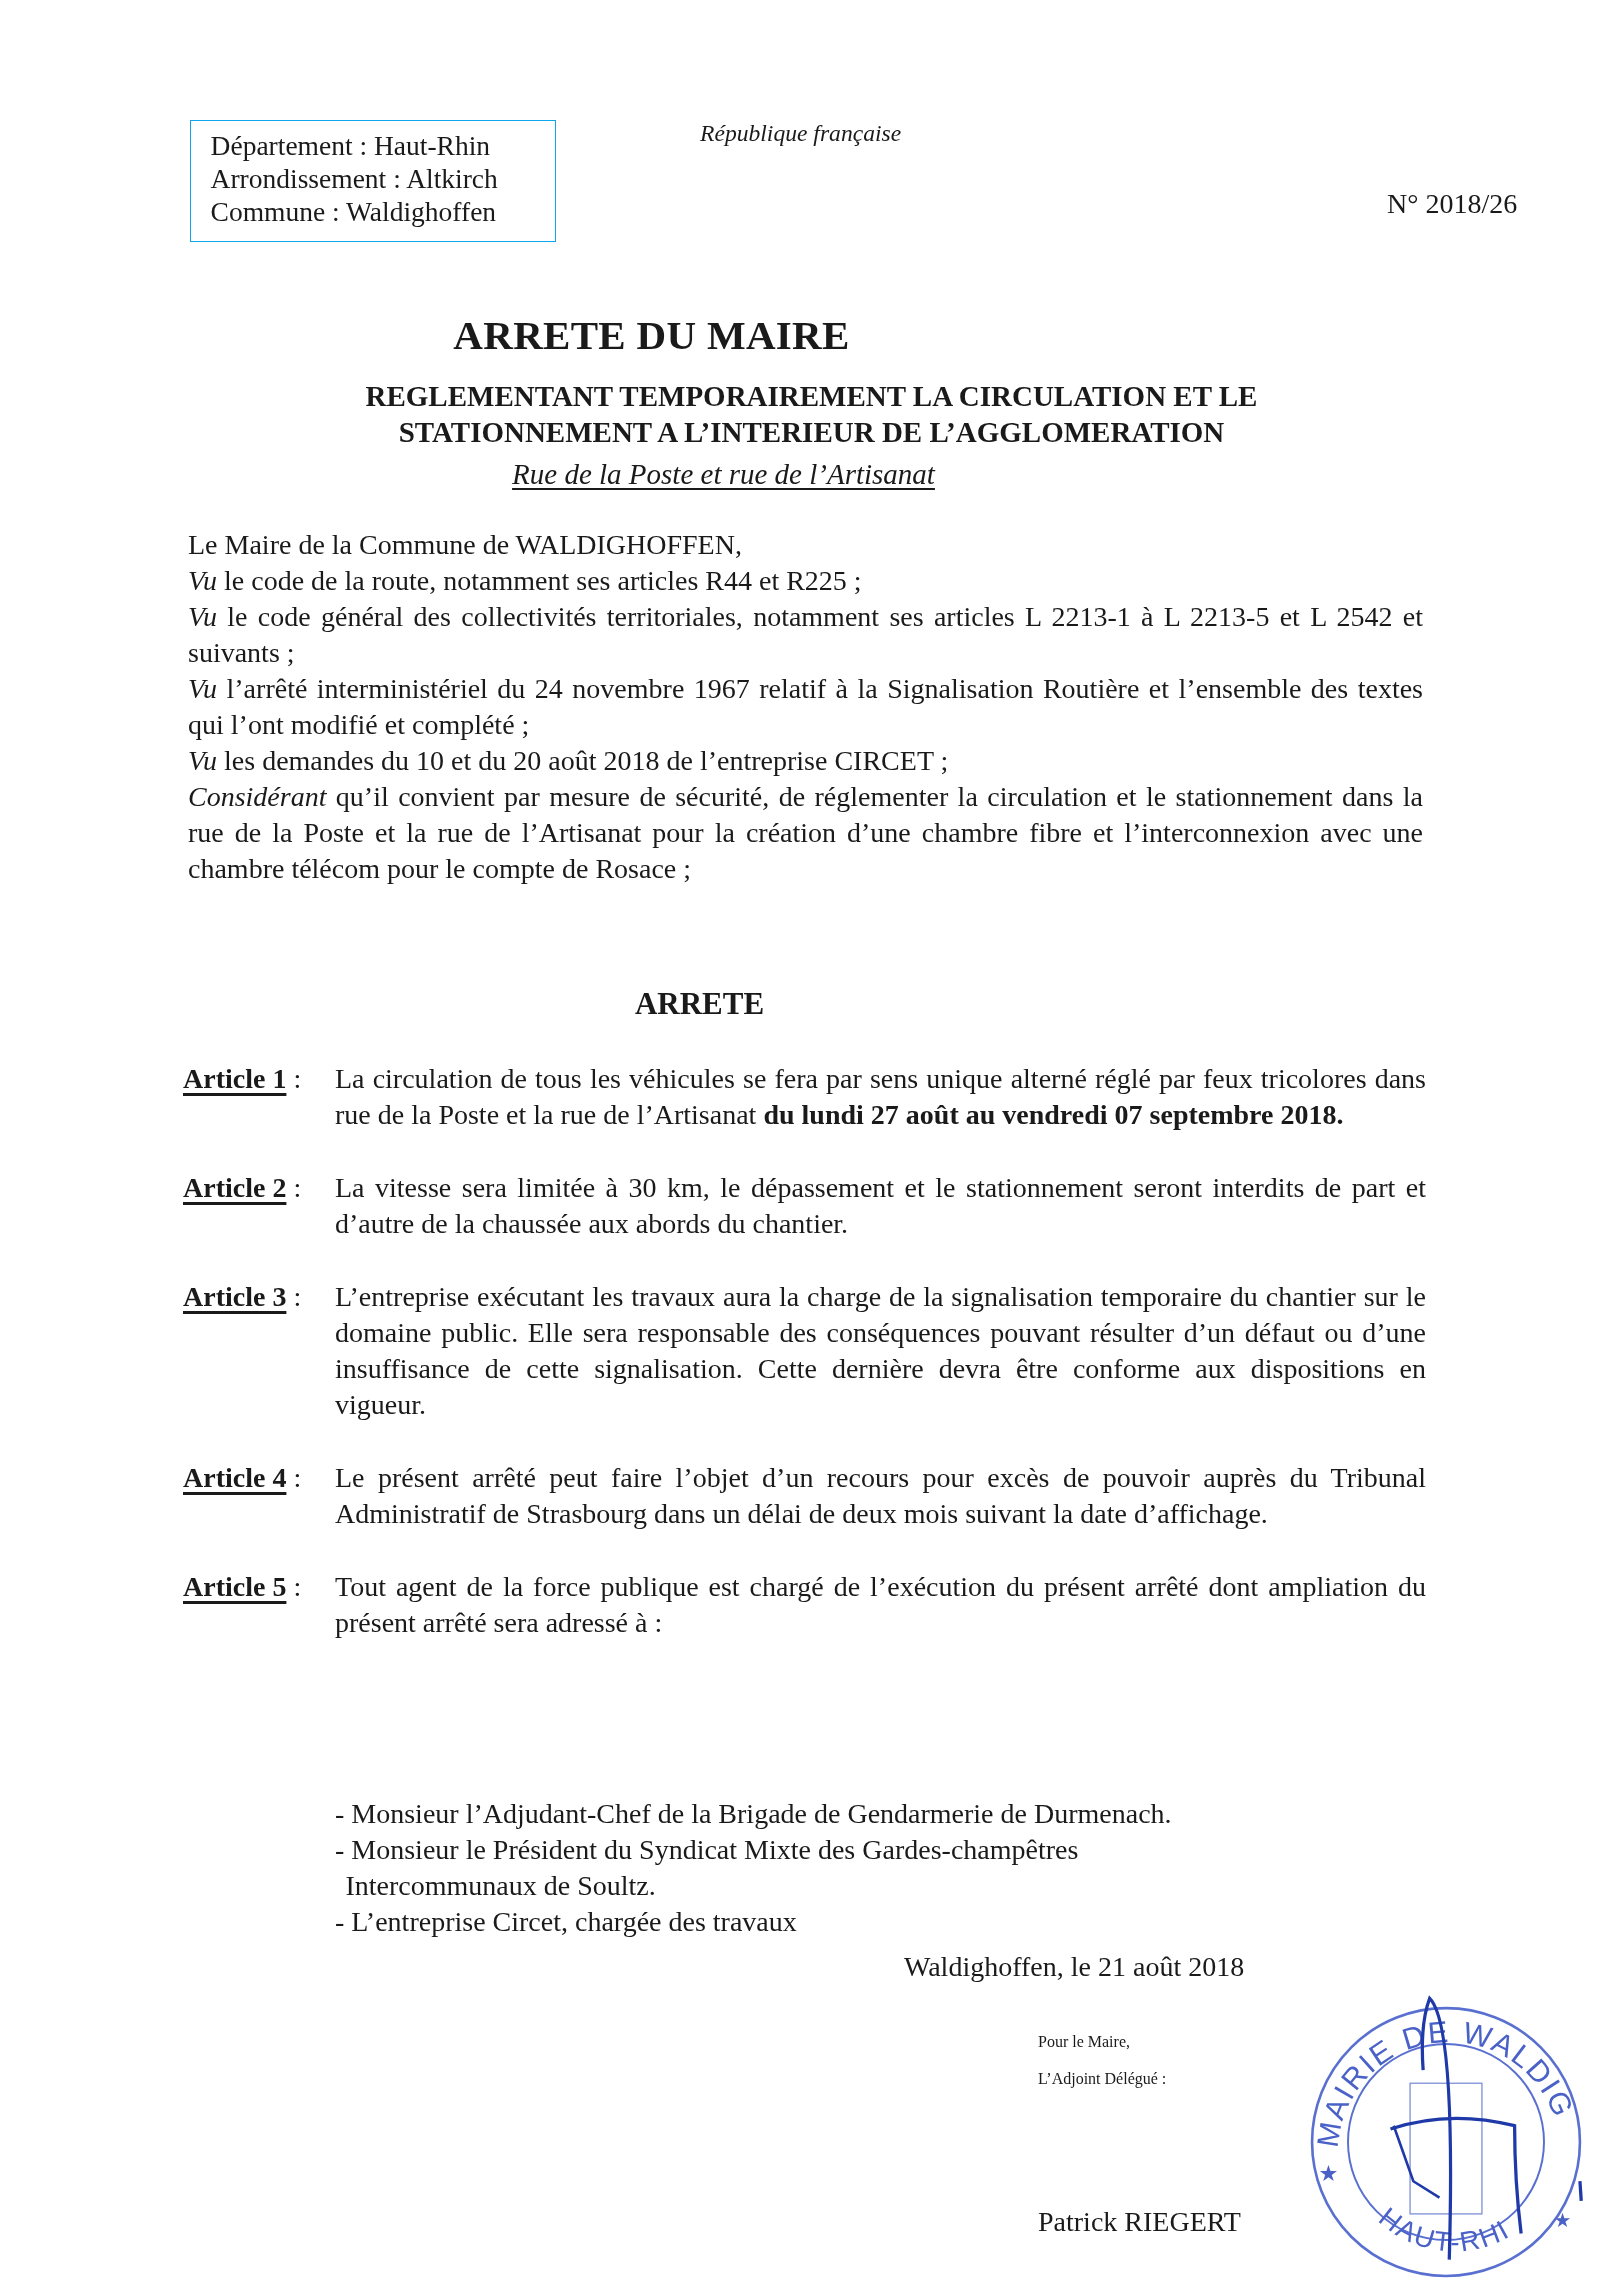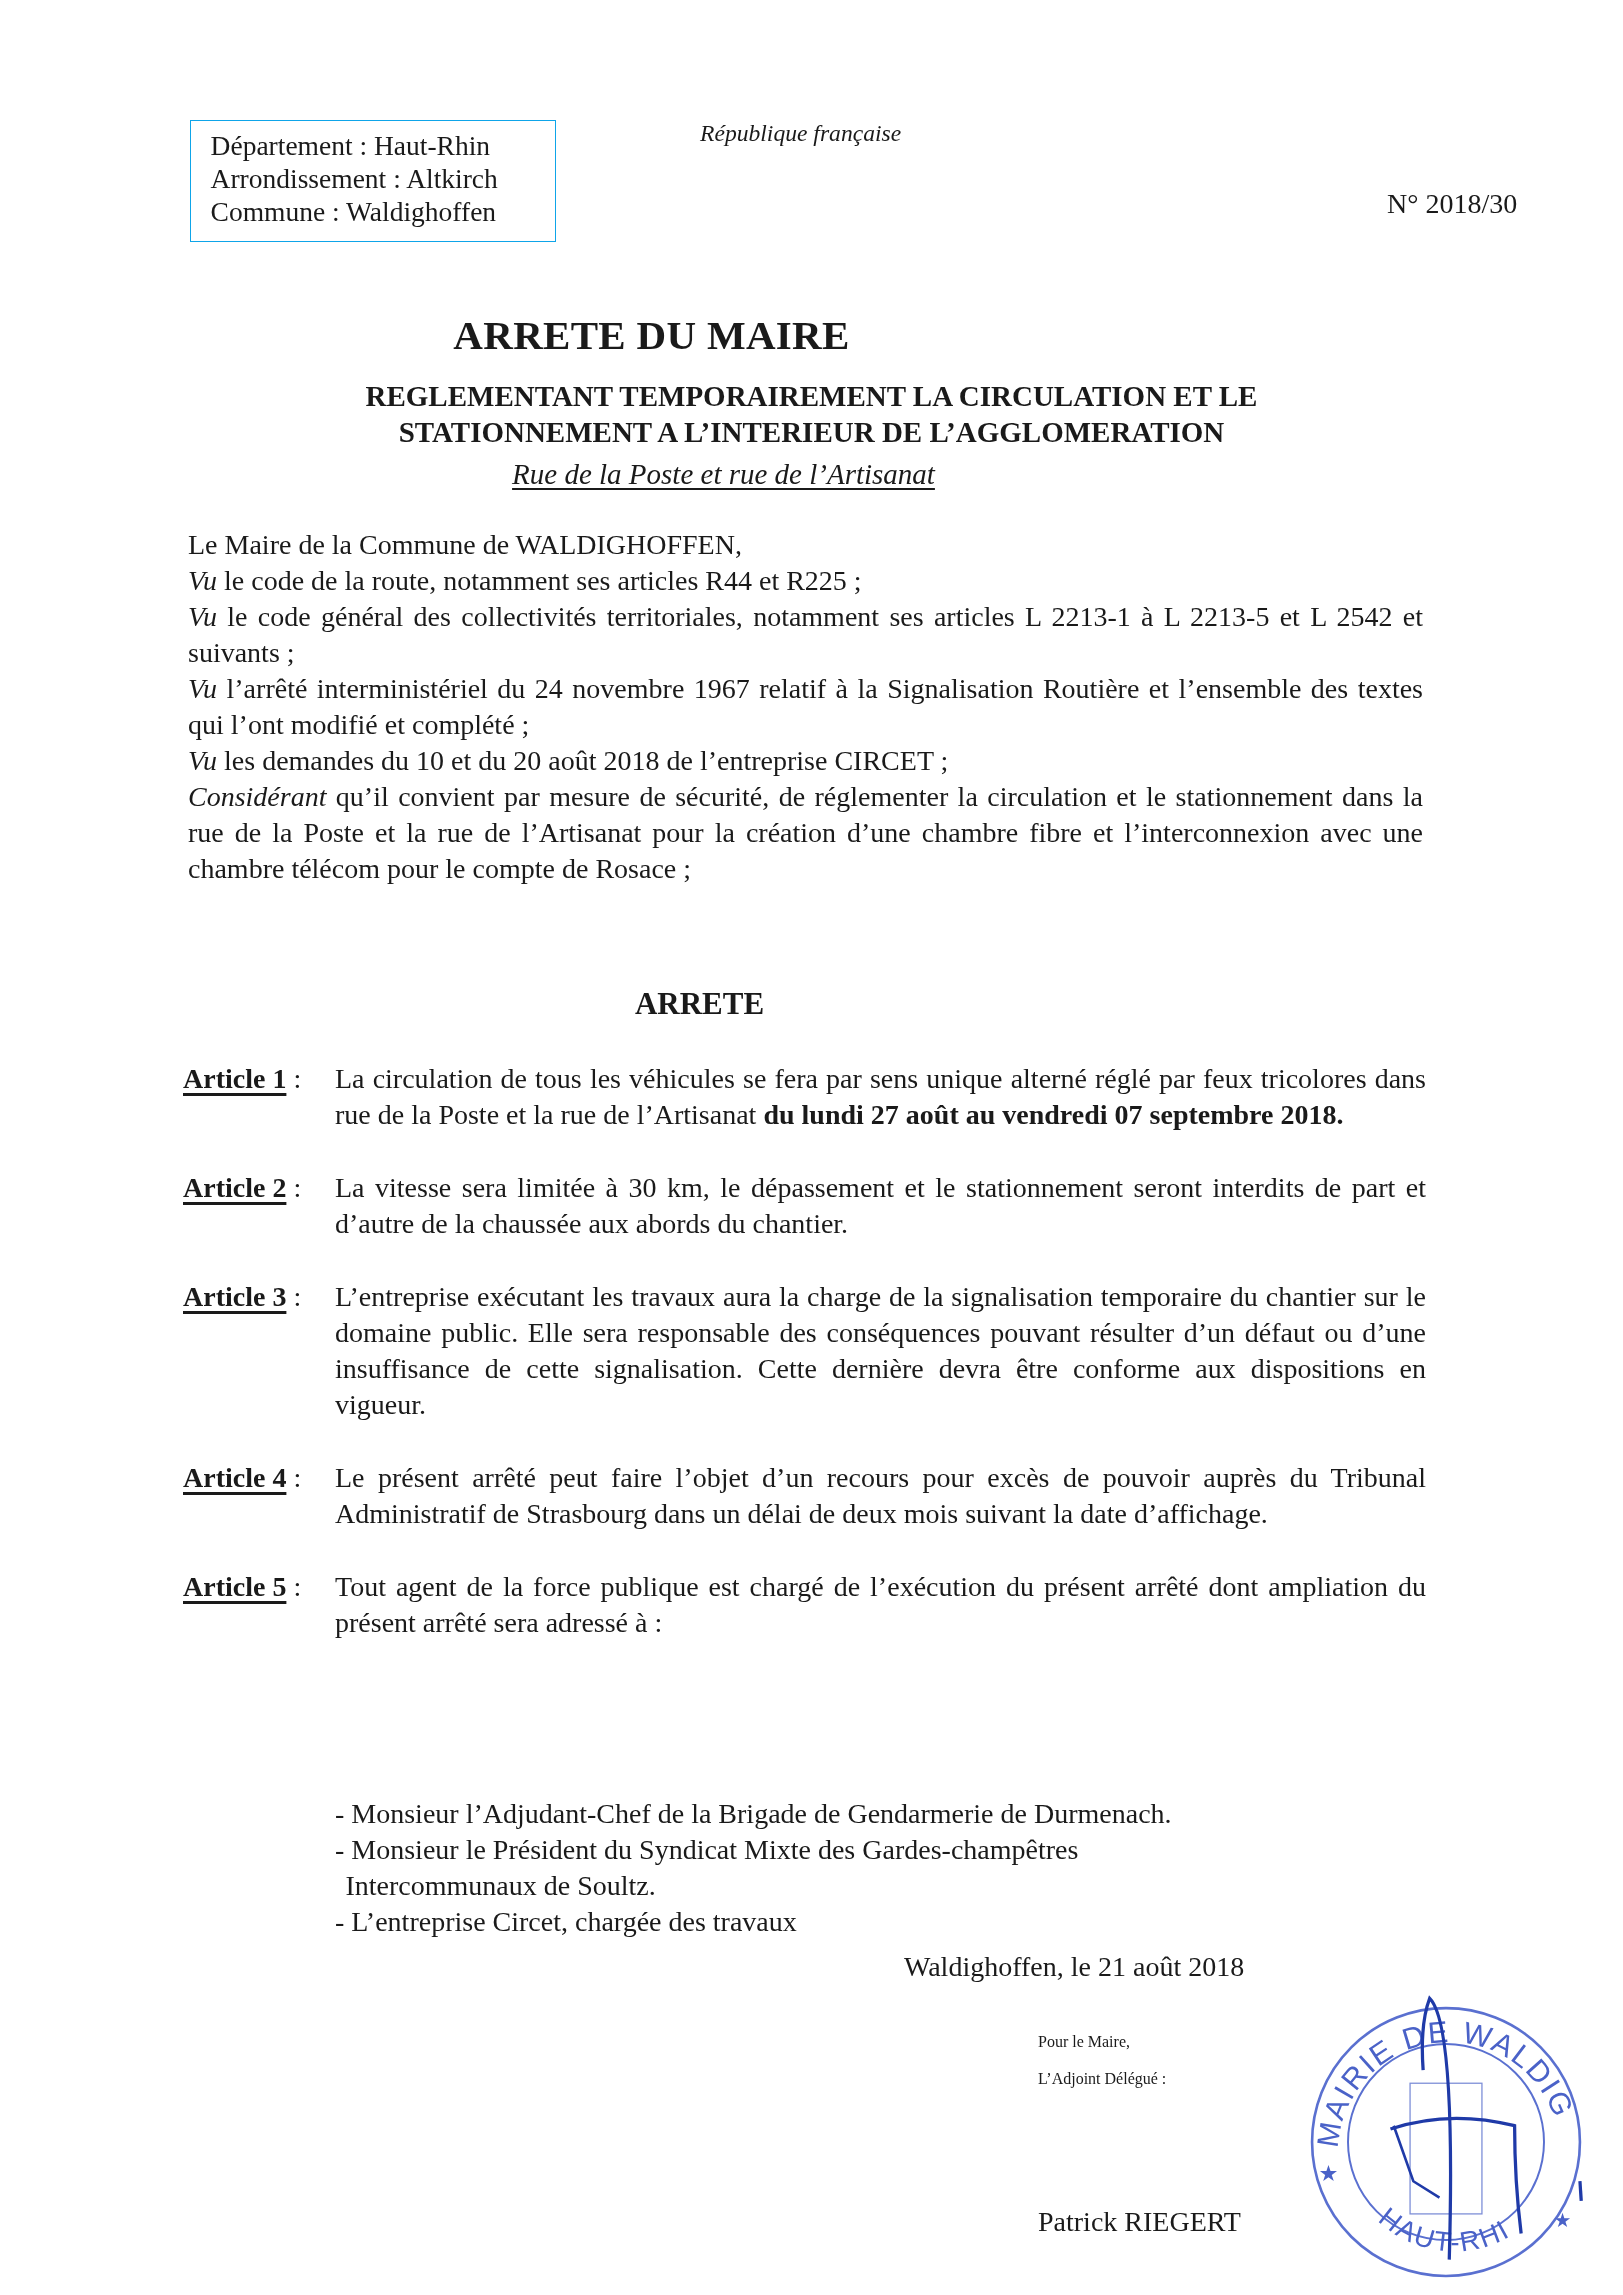--- a/index.html
+++ b/index.html
@@ -33,21 +33,21 @@
 </style>
 </head>
 <body>
 
 <div class="abs admin-box">
   <div>Département : Haut-Rhin</div>
   <div>Arrondissement : Altkirch</div>
   <div>Commune : Waldighoffen</div>
 </div>
 <div class="abs rep">République française</div>
-<div class="abs num">N° 2018/30</div>
+<div class="abs num">N° 2018/26</div>
 
 <div class="abs title">ARRETE DU MAIRE</div>
 <div class="abs subtitle">
   <div>REGLEMENTANT TEMPORAIREMENT LA CIRCULATION ET LE</div>
   <div>STATIONNEMENT A L’INTERIEUR DE L’AGGLOMERATION</div>
 </div>
 <div class="abs streets"><span>Rue de la Poste et rue de l’Artisanat</span></div>
 
 <div class="abs pre">
   <p><span>Le Maire de la Commune de WALDIGHOFFEN,</span></p>

